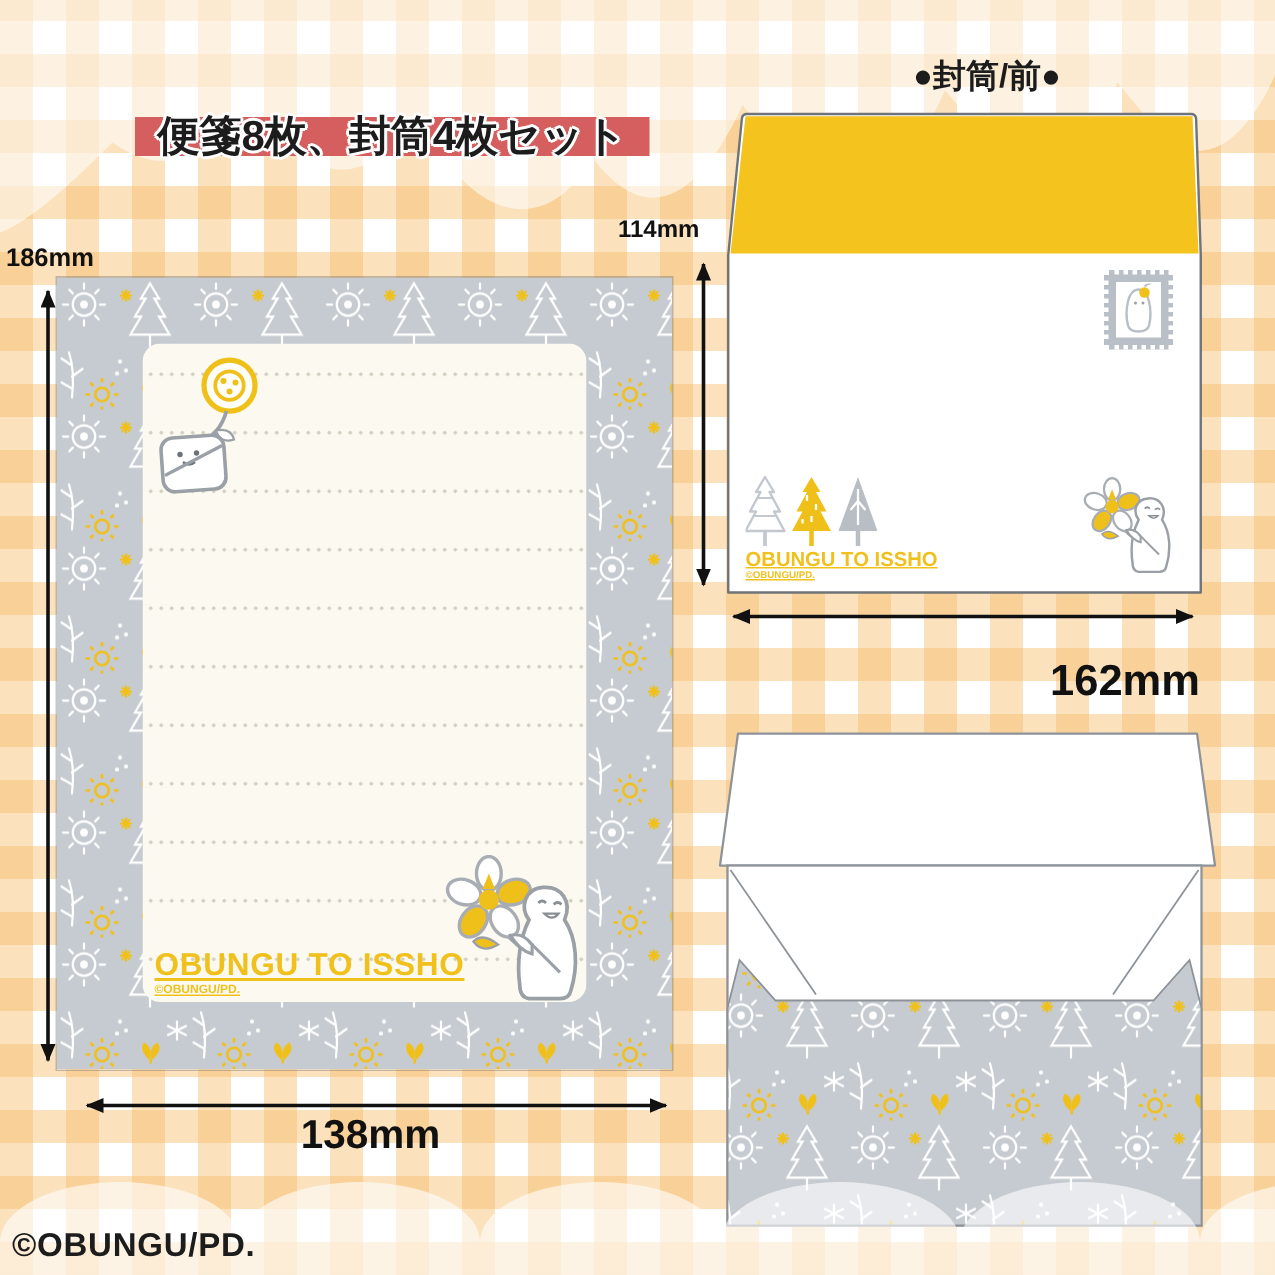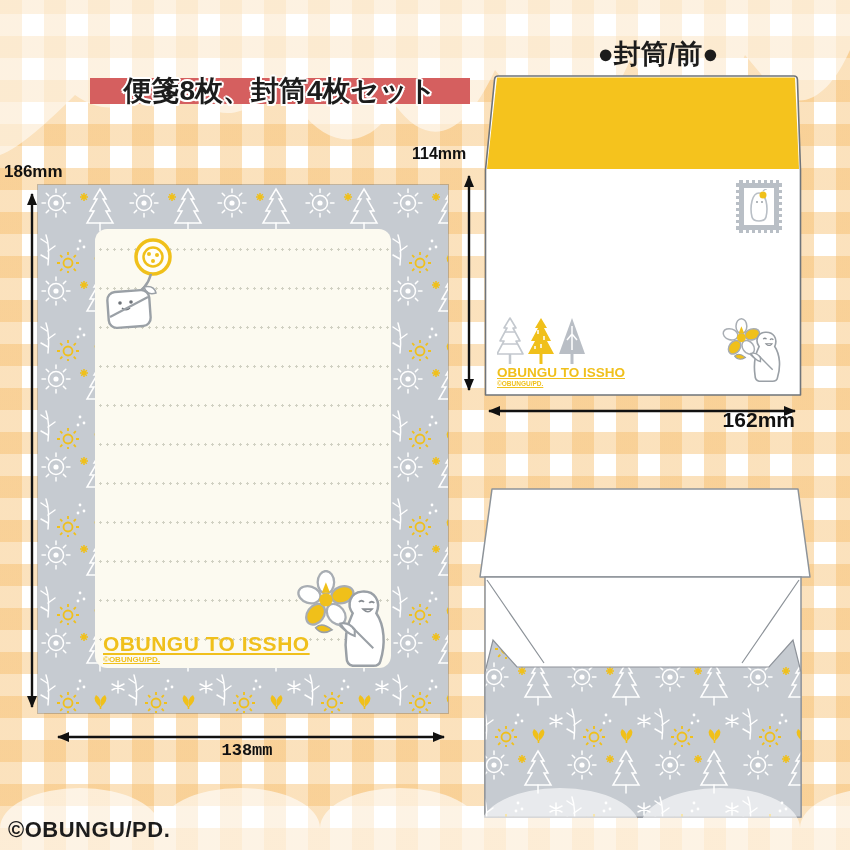--- a/index.html
+++ b/index.html
@@ -8,40 +8,40 @@
     font-family:"Liberation Sans","DejaVu Sans",sans-serif;
     background-color:#ffffff;
     background-image:
       repeating-linear-gradient(0deg, rgba(246,188,104,0.44) 0 22px, transparent 22px 44px),
       repeating-linear-gradient(90deg, rgba(246,188,104,0.44) 0 22px, transparent 22px 44px);
   }
   .band{position:absolute; left:0; pointer-events:none;}
   .band-top{top:0; z-index:2;}
   .band-bottom{bottom:0; z-index:30;}
   .banner{
-    position:absolute; left:90px; top:78px; width:380px; height:26px;
+    position:absolute; left:90px; top:78px; width:343px; height:26px;
     background:#d55f5f; z-index:10; display:flex; align-items:center; justify-content:center;
   }
   .banner span{
     font-size:28px; font-weight:bold; color:#1c1c1c; line-height:1; white-space:nowrap;
     text-shadow:-2px 0 0 #fff,2px 0 0 #fff,0 -2px 0 #fff,0 2px 0 #fff,
       -1.5px -1.5px 0 #fff,1.5px -1.5px 0 #fff,-1.5px 1.5px 0 #fff,1.5px 1.5px 0 #fff;
   }
   .section-label{
-    position:absolute; z-index:10; font-size:27px; font-weight:bold; color:#1c1c1c;
+    position:absolute; z-index:10; font-size:22px; font-weight:bold; color:#1c1c1c;
     text-align:center; white-space:nowrap;
   }
   .label-letter{left:150px; top:144px; width:186px;}
   .label-env-front{left:558px; top:36px; width:200px;}
   .label-env-back{left:558px; top:441px; width:200px;}
   .dim{position:absolute; z-index:10; font-weight:bold; color:#111; white-space:nowrap;}
   .dim-186{left:4px; top:162px; font-size:17px;}
-  .dim-138{left:197px; top:741px; width:100px; text-align:center; font-size:17px;font-family:Liberation Mono, monospace;}
+  .dim-138{left:197px; top:741px; width:100px; text-align:center; font-size:27px;}
   .dim-114{left:412px; top:145px; font-size:16px;}
-  .dim-162{left:700px; top:408px; width:95px; text-align:right; font-size:21px;}
+  .dim-162{left:700px; top:438px; width:95px; text-align:right; font-size:29px;}
   .letter-paper{
     position:absolute; left:38px; top:185px; width:410px; height:528px; z-index:10;
     box-shadow:0 0 0 1px rgba(90,95,100,0.35);
   }
   .paper-pattern{position:absolute; left:0; top:0;}
   .paper-inner{
     position:absolute; left:57px; top:44px; width:296px; height:439px;
     background-color:#fcfaf0; border-radius:12px;
     background-image:radial-gradient(circle, #d0d0c2 1.2px, transparent 1.4px);
     background-size:7px 39px; background-position:2px 40px;

